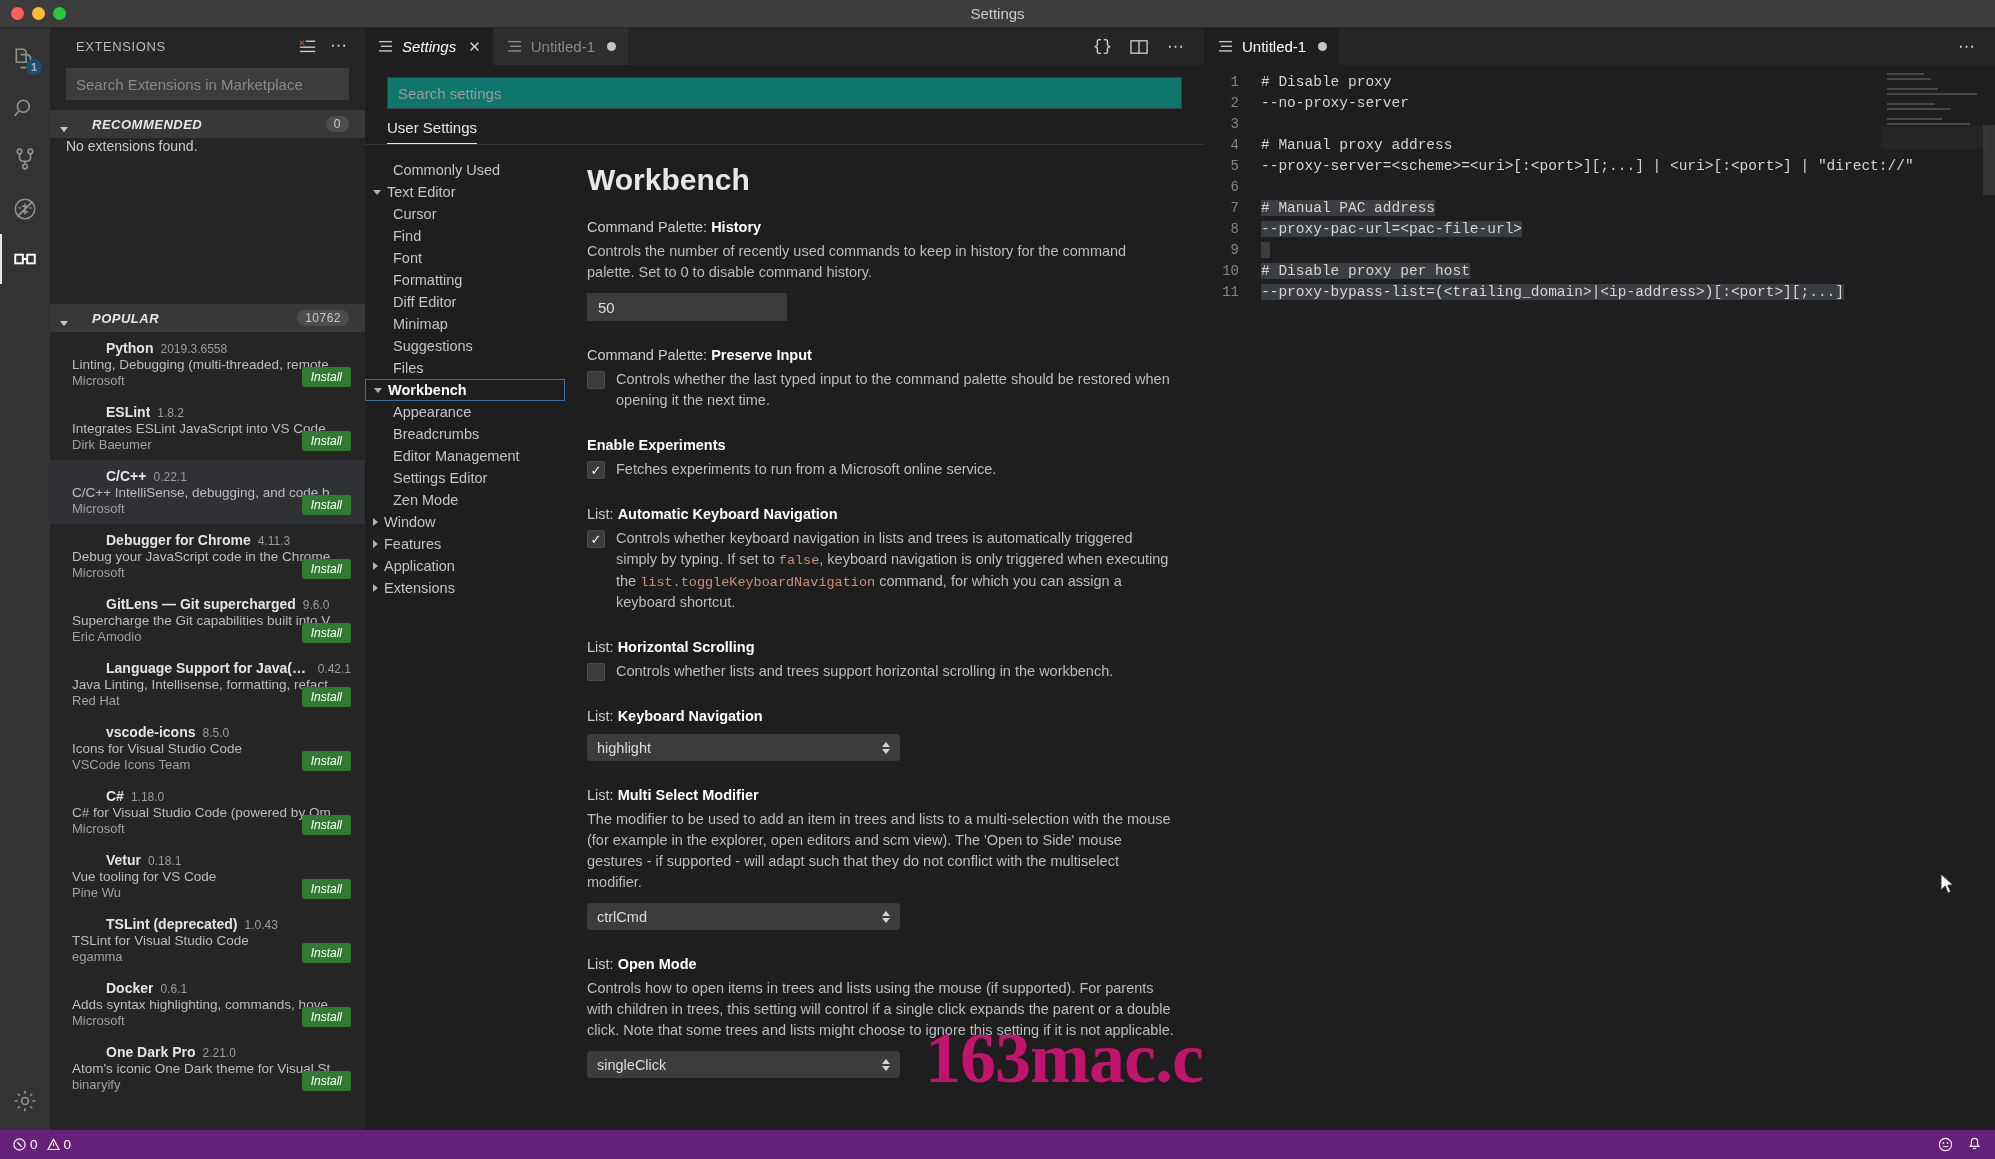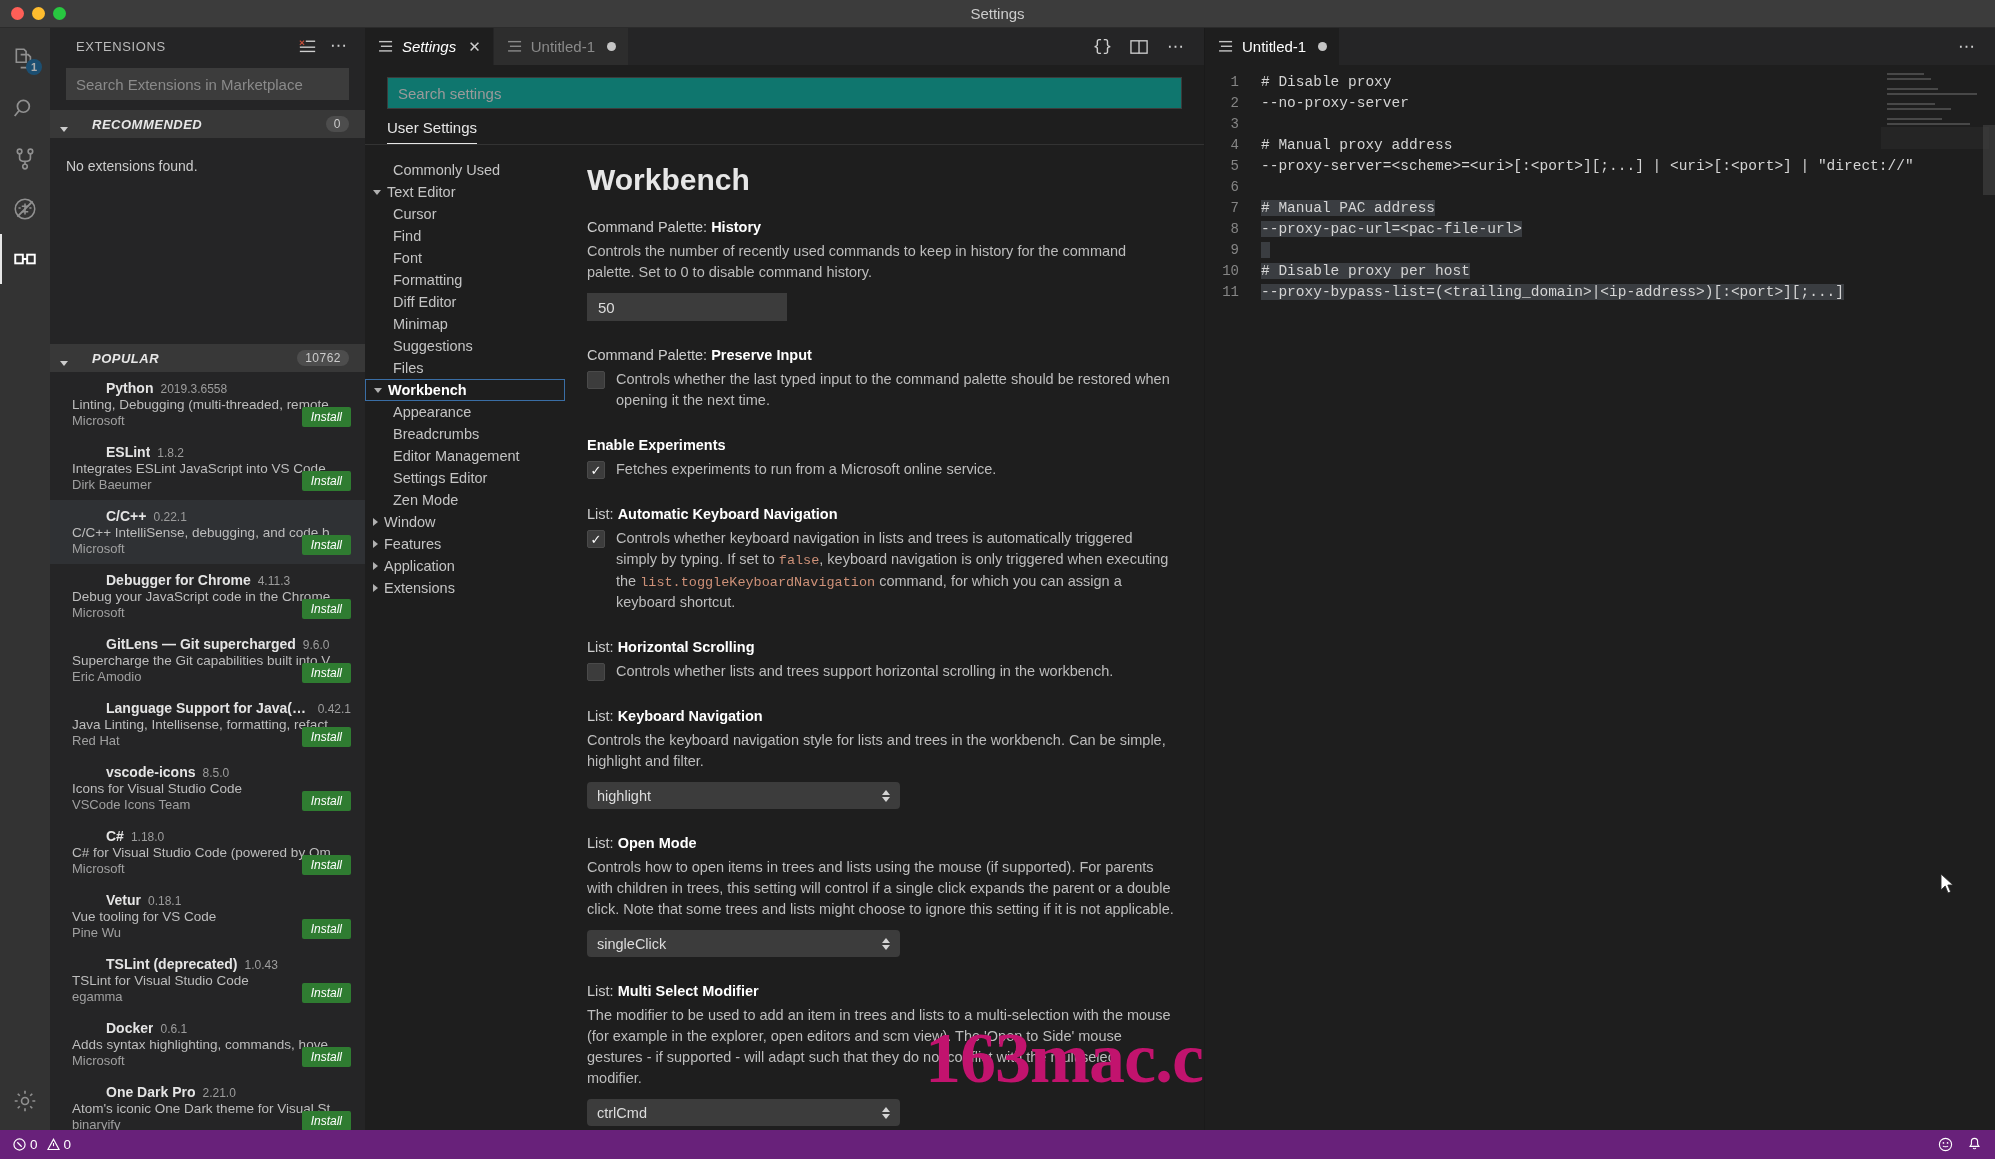--- a/index.html
+++ b/index.html
@@ -80,21 +80,21 @@
     font-size: 13px; font-weight: 700; letter-spacing: .5px; color: #e7e7e7;
     justify-content: space-between;
   }
   .section-head .lhs { display: flex; align-items: flex-end; gap: 24px; font-style: italic; }
   .twisty { width: 0; height: 0; border-left: 5px solid #cccccc; border-top: 4px solid transparent; border-bottom: 4px solid transparent; }
   .twisty.open { border-left: 4px solid transparent; border-right: 4px solid transparent; border-top: 5px solid #cccccc; border-bottom: none; }
   .count-badge {
     background: #4d4d4d; color: #cccccc; border-radius: 9px;
     font-size: 12px; font-weight: 400; padding: 1px 8px; min-width: 22px; text-align: center;
   }
-  .empty-note { padding: 20px 16px; font-size: 14px; color: #cccccc; }
+  .empty-note { padding: 0 16px; font-size: 14px; color: #cccccc; }
 
   .ext-item {
     display: flex; flex-direction: column; gap: 1px;
     padding: 8px 14px 8px 22px; position: relative; min-height: 60px;
   }
   .ext-item.hl { background: #2f3134; }
   .ext-line1 { display: flex; align-items: baseline; gap: 7px; padding-left: 34px; }
   .ext-name { font-size: 14px; font-weight: 700; color: #e4e4e4; white-space: nowrap; overflow: hidden; text-overflow: ellipsis; max-width: 215px; }
   .ext-ver { font-size: 12px; color: #9d9d9d; white-space: nowrap; }
   .ext-desc { font-size: 13.5px; color: #bdbdbd; white-space: nowrap; overflow: hidden; text-overflow: ellipsis; max-width: 270px; }
@@ -558,45 +558,44 @@
                   </div>
                   <div class="setting">
                     <div class="s-title"><span>List: </span><b>Horizontal Scrolling</b></div>
                     <div class="s-row">
                       <div class="checkbox"></div>
                       <div class="s-desc">Controls whether lists and trees support horizontal scrolling in the workbench.</div>
                     </div>
                   </div>
                   <div class="setting">
                     <div class="s-title"><span>List: </span><b>Keyboard Navigation</b></div>
-                    <div class="s-desc">Controls the keyboard navigation style for lists and trees in the workbench. Can be simple, highlight and filter.</div>
                     <div class="select-box">
                       <span>highlight</span>
+                      <span class="spinner">
+                        <span class="spin-up"></span>
+                        <span class="spin-dn"></span>
+                      </span>
+                    </div>
+                  </div>
+                  <div class="setting">
+                    <div class="s-title"><span>List: </span><b>Multi Select Modifier</b></div>
+                    <div class="s-desc">The modifier to be used to add an item in trees and lists to a multi-selection with the mouse (for example in the explorer, open editors and scm view). The 'Open to Side' mouse gestures - if supported - will adapt such that they do not conflict with the multiselect modifier.</div>
+                    <div class="select-box">
+                      <span>ctrlCmd</span>
                       <span class="spinner">
                         <span class="spin-up"></span>
                         <span class="spin-dn"></span>
                       </span>
                     </div>
                   </div>
                   <div class="setting">
                     <div class="s-title"><span>List: </span><b>Open Mode</b></div>
                     <div class="s-desc">Controls how to open items in trees and lists using the mouse (if supported). For parents with children in trees, this setting will control if a single click expands the parent or a double click. Note that some trees and lists might choose to ignore this setting if it is not applicable.</div>
                     <div class="select-box">
                       <span>singleClick</span>
-                      <span class="spinner">
-                        <span class="spin-up"></span>
-                        <span class="spin-dn"></span>
-                      </span>
-                    </div>
-                  </div>
-                  <div class="setting">
-                    <div class="s-title"><span>List: </span><b>Multi Select Modifier</b></div>
-                    <div class="s-desc">The modifier to be used to add an item in trees and lists to a multi-selection with the mouse (for example in the explorer, open editors and scm view). The 'Open to Side' mouse gestures - if supported - will adapt such that they do not conflict with the multiselect modifier.</div>
-                    <div class="select-box">
-                      <span>ctrlCmd</span>
                       <span class="spinner">
                         <span class="spin-up"></span>
                         <span class="spin-dn"></span>
                       </span>
                     </div>
                   </div>
                 </div>
             </div>
           </div>
           <div class="watermark">163mac.com</div>

